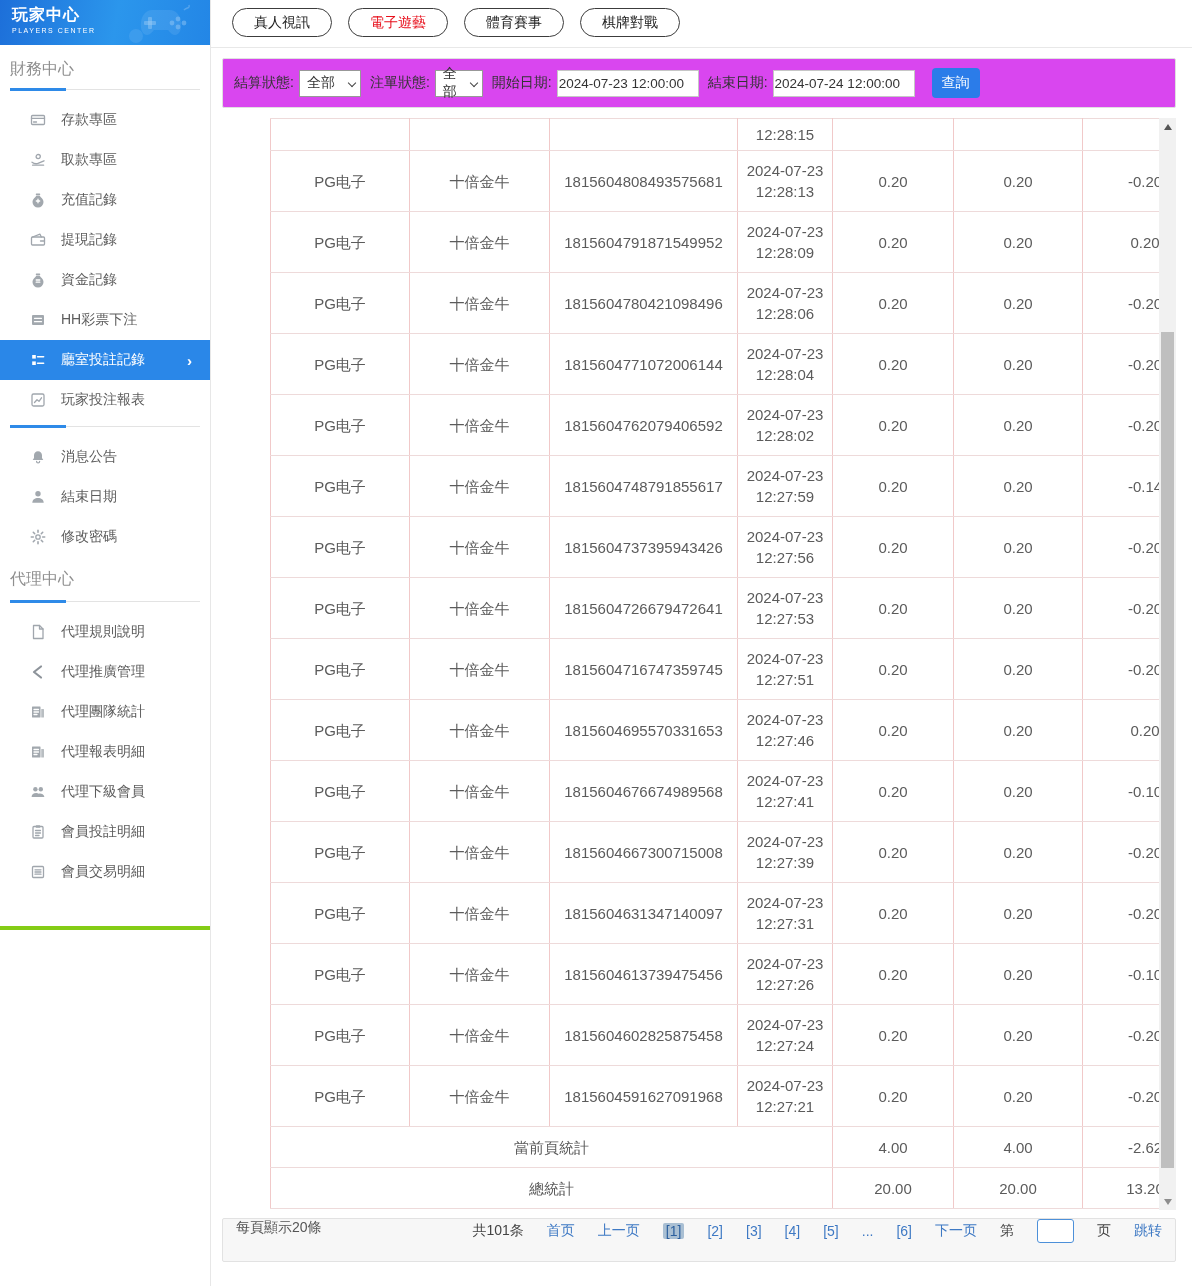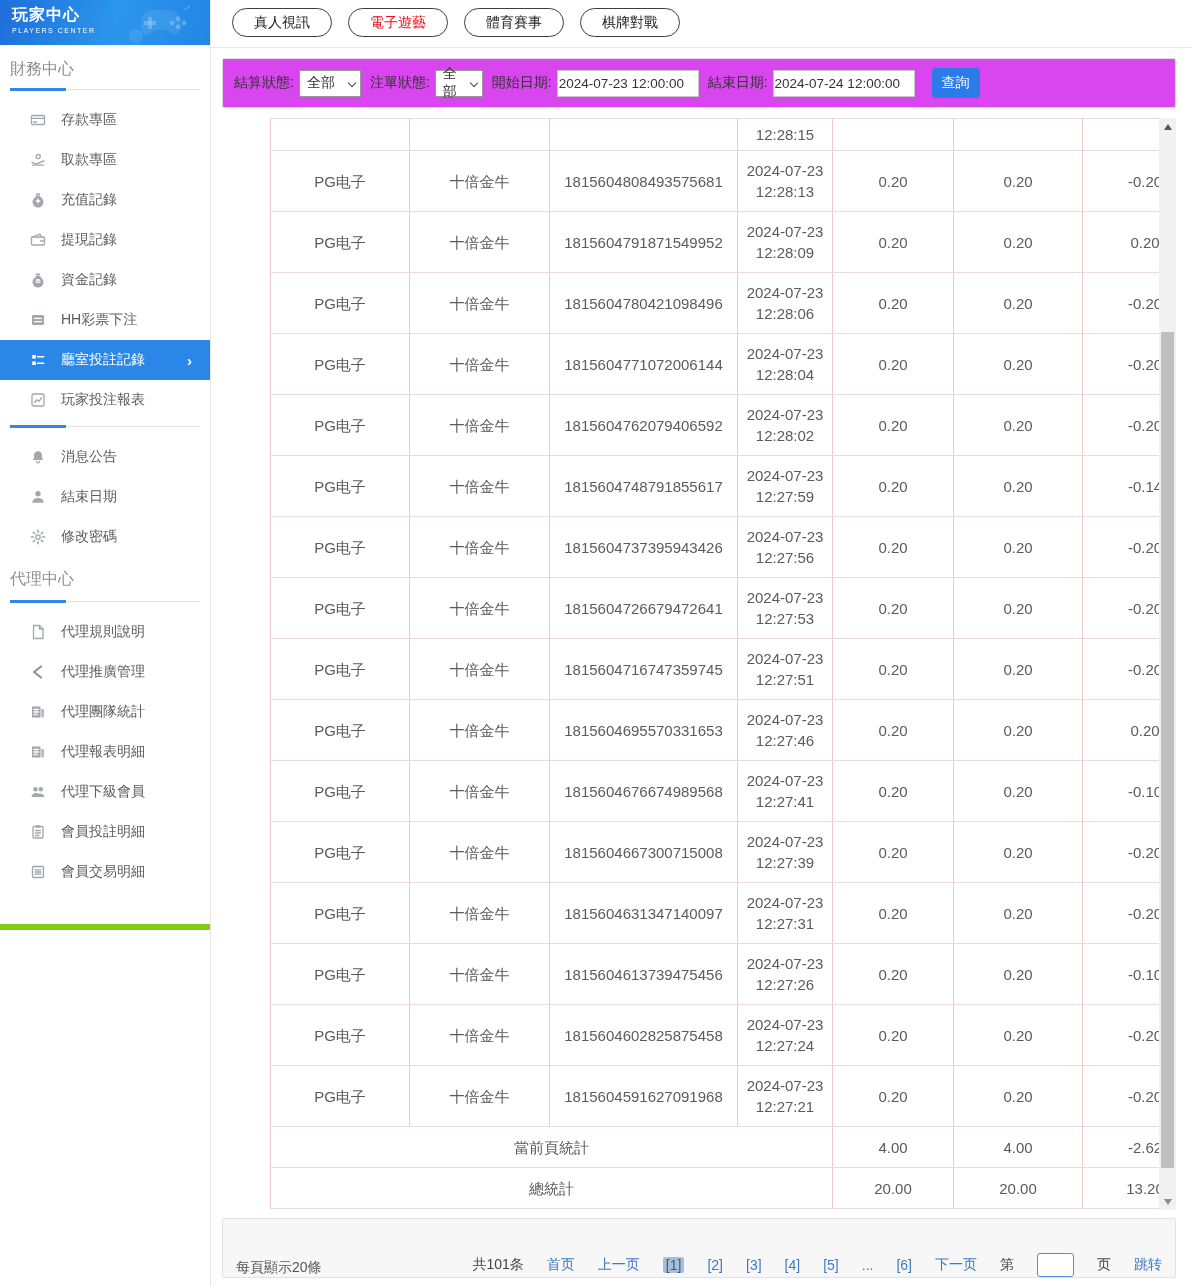--- a/index.html
+++ b/index.html
@@ -9,21 +9,21 @@
 
   
   .sidebar { position:absolute; left:0; top:0; width:211px; height:1286px;
     border-right:1px solid #e7e7e7; background:#fff; }
   .logo { height:45px; position:relative; overflow:hidden;
     background:linear-gradient(100deg,#1d6fd9 0%,#2b96ec 55%,#2386e6 100%);
     color:#fff; padding:5px 0 0 12px; }
   .logo-title { font-size:16px; font-weight:bold; letter-spacing:1px; }
   .logo-sub { font-size:7px; letter-spacing:1.5px; margin-top:1px; }
   .logo-pad { position:absolute; right:4px; top:2px; opacity:.55; }
-  .side-content { height:885px; border-bottom:6px solid #84cc16; }
+  .side-content { height:885px; border-bottom:4px solid #84cc16; }
   .sec-title { color:#8f8f8f; font-size:16px; padding:14px 10px 0 10px; height:38px; }
   .sec-rule { margin:6px 10px 0 10px; border-bottom:1px solid #e3e3e3; position:relative; }
   .sec-rule::before { content:""; position:absolute; left:0; top:-1px; width:56px; height:3px; background:#2e8ae8; }
   .menu { margin-top:10px; }
   .mi { height:40px; display:flex; align-items:center; padding-left:30px; cursor:pointer; position:relative; }
   .mi .ic { width:16px; height:16px; margin-right:15px; flex:none; display:flex; }
   .mi span.lbl { font-size:14px; color:#5c5c5c; }
   .mi.active { background:#2a87e8; }
   .mi.active span.lbl { color:#fff; }
   .mi .chev { position:absolute; right:18px; color:#fff; font-size:15px; font-weight:bold; }
@@ -66,22 +66,22 @@
 
   
   .sbar { position:absolute; right:0; top:0; width:17px; height:1092px; background:#f1f1f1; }
   .sbtn { position:absolute; left:0; width:17px; height:17px; display:flex; align-items:center; justify-content:center; }
   .sbtn.up { top:0; } .sbtn.down { bottom:0; }
   .tri-up { width:0; height:0; border-left:4px solid transparent; border-right:4px solid transparent; border-bottom:6px solid #555; }
   .tri-down { width:0; height:0; border-left:4px solid transparent; border-right:4px solid transparent; border-top:6px solid #8d8d8d; }
   .sthumb { position:absolute; left:2px; width:13px; top:214px; height:836px; background:#bfbfbf; }
 
   
-  .footer-panel { margin:8px 0 0 11px; width:954px; height:60px; background:#f7f7f7;
-    border:1px solid #e2e2e2; border-radius:2px; display:flex; align-items:flex-end;
+  .footer-panel { margin:8px 0 0 11px; width:954px; height:44px; background:#f7f7f7;
+    border:1px solid #e2e2e2; border-radius:2px; display:flex; align-items:flex-start;
     justify-content:space-between; padding:0 13px; font-size:14px; color:#555; }
   .pager { display:flex; align-items:center; gap:23px; color:#444; }
   .pager a { color:#3e79c4; text-decoration:none; cursor:pointer; }
   .pg-cur { background:#a9bfd3; color:#2c5f9e; padding:0 3px; border-radius:2px; cursor:pointer; }
   .jump-in { width:37px; height:24px; border:1px solid #4d90d9; border-radius:3px; background:#fff;
     font-size:13px; text-align:center; font-family:inherit; }
 </style>
 </head>
 <body>
 

